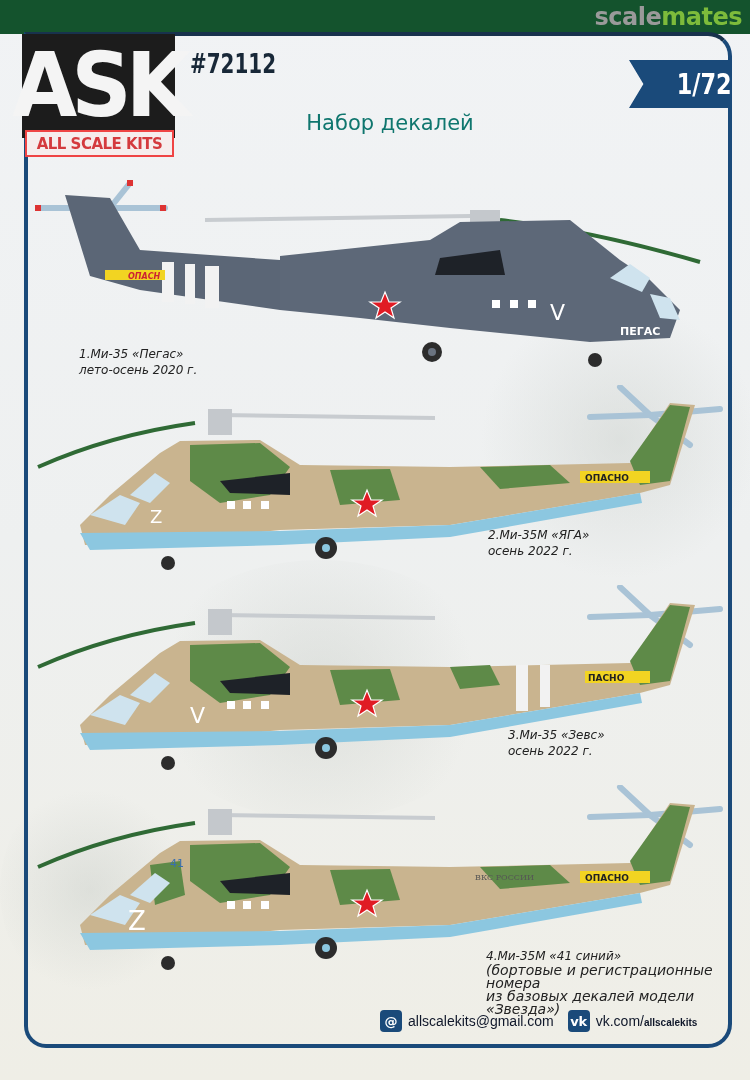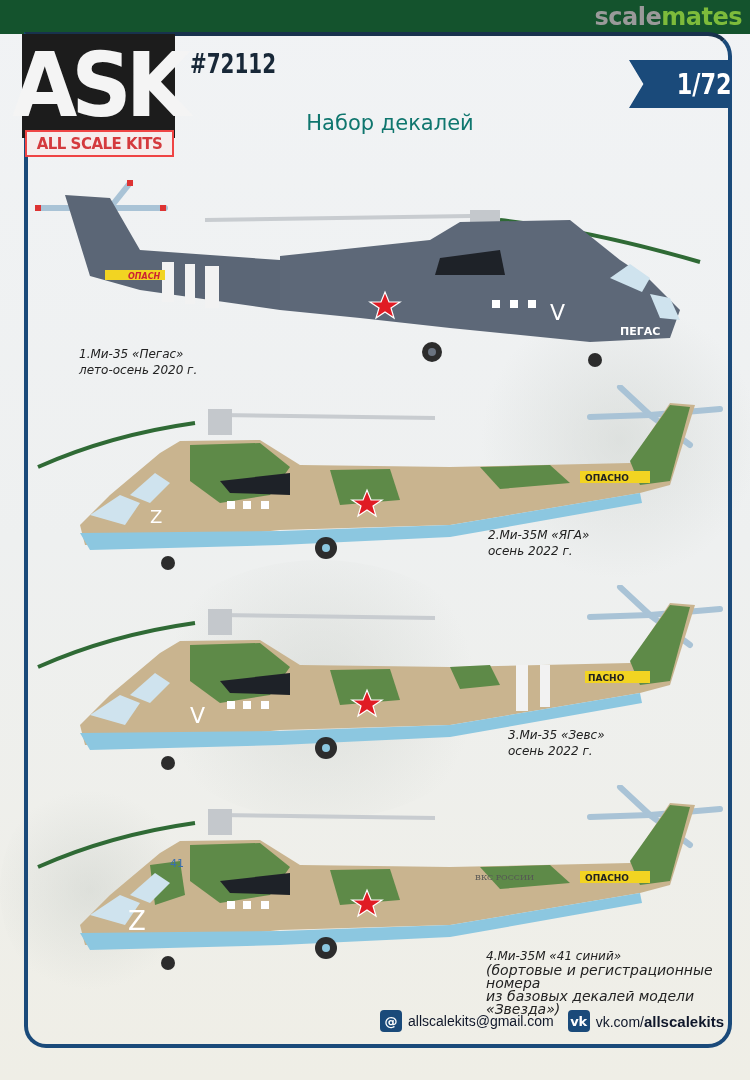--- a/index.html
+++ b/index.html
@@ -76,21 +76,21 @@
     .contacts {
       position: absolute; top: 1010px; left: 380px; display: flex; align-items: center; gap: 14px;
     }
     .contact { display: flex; align-items: center; gap: 6px; }
     .contact-icon {
       width: 22px; height: 22px; border-radius: 4px; background: #1a4a7a; color: #fff;
       display: flex; align-items: center; justify-content: center;
       font-family: "DejaVu Sans", sans-serif; font-weight: bold; font-size: 13px;
     }
     .contact-text { font-family: "Liberation Sans", sans-serif; font-size: 14px; color: #0f172a; }
-    .vk-bold { font-weight: bold; font-size: 15px; }
+    .vk-bold { font-weight: bold; font-size: 10px; }
   </style>
 </head>
 <body>
 
 <div class="topbar">
   <div class="watermark">
     <span class="w1">scale</span><span class="w2">mates</span>
   </div>
 </div>
 

